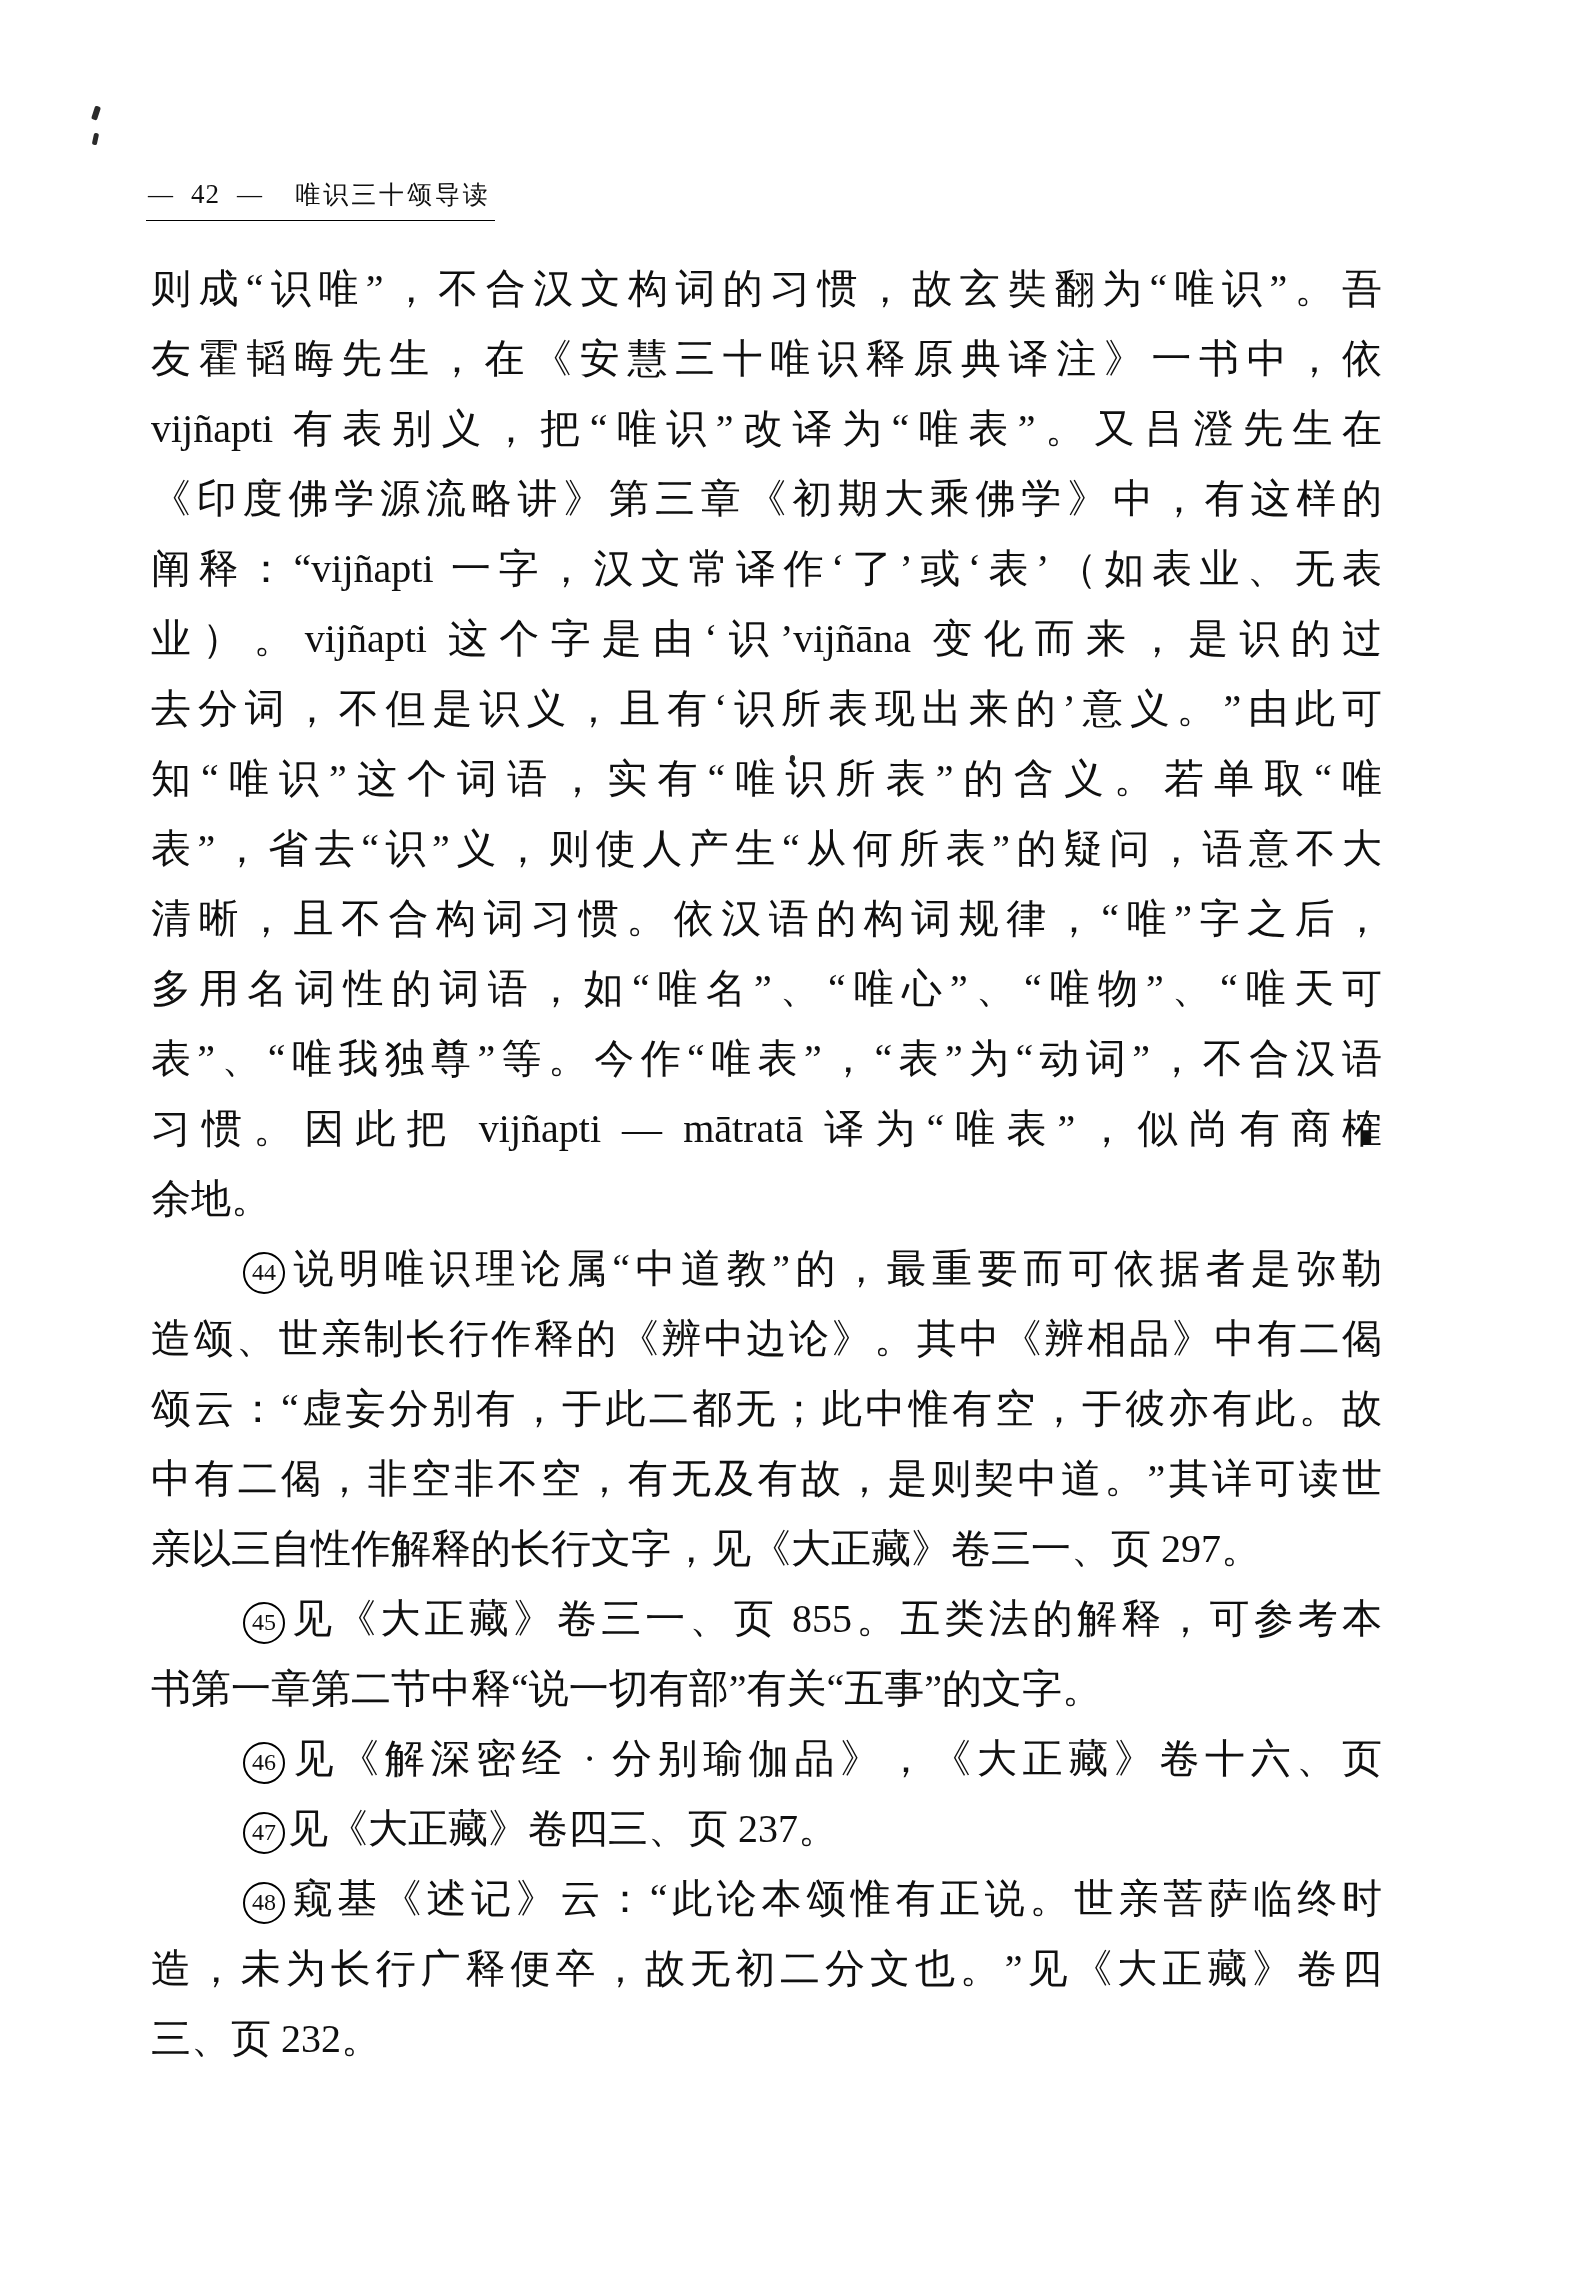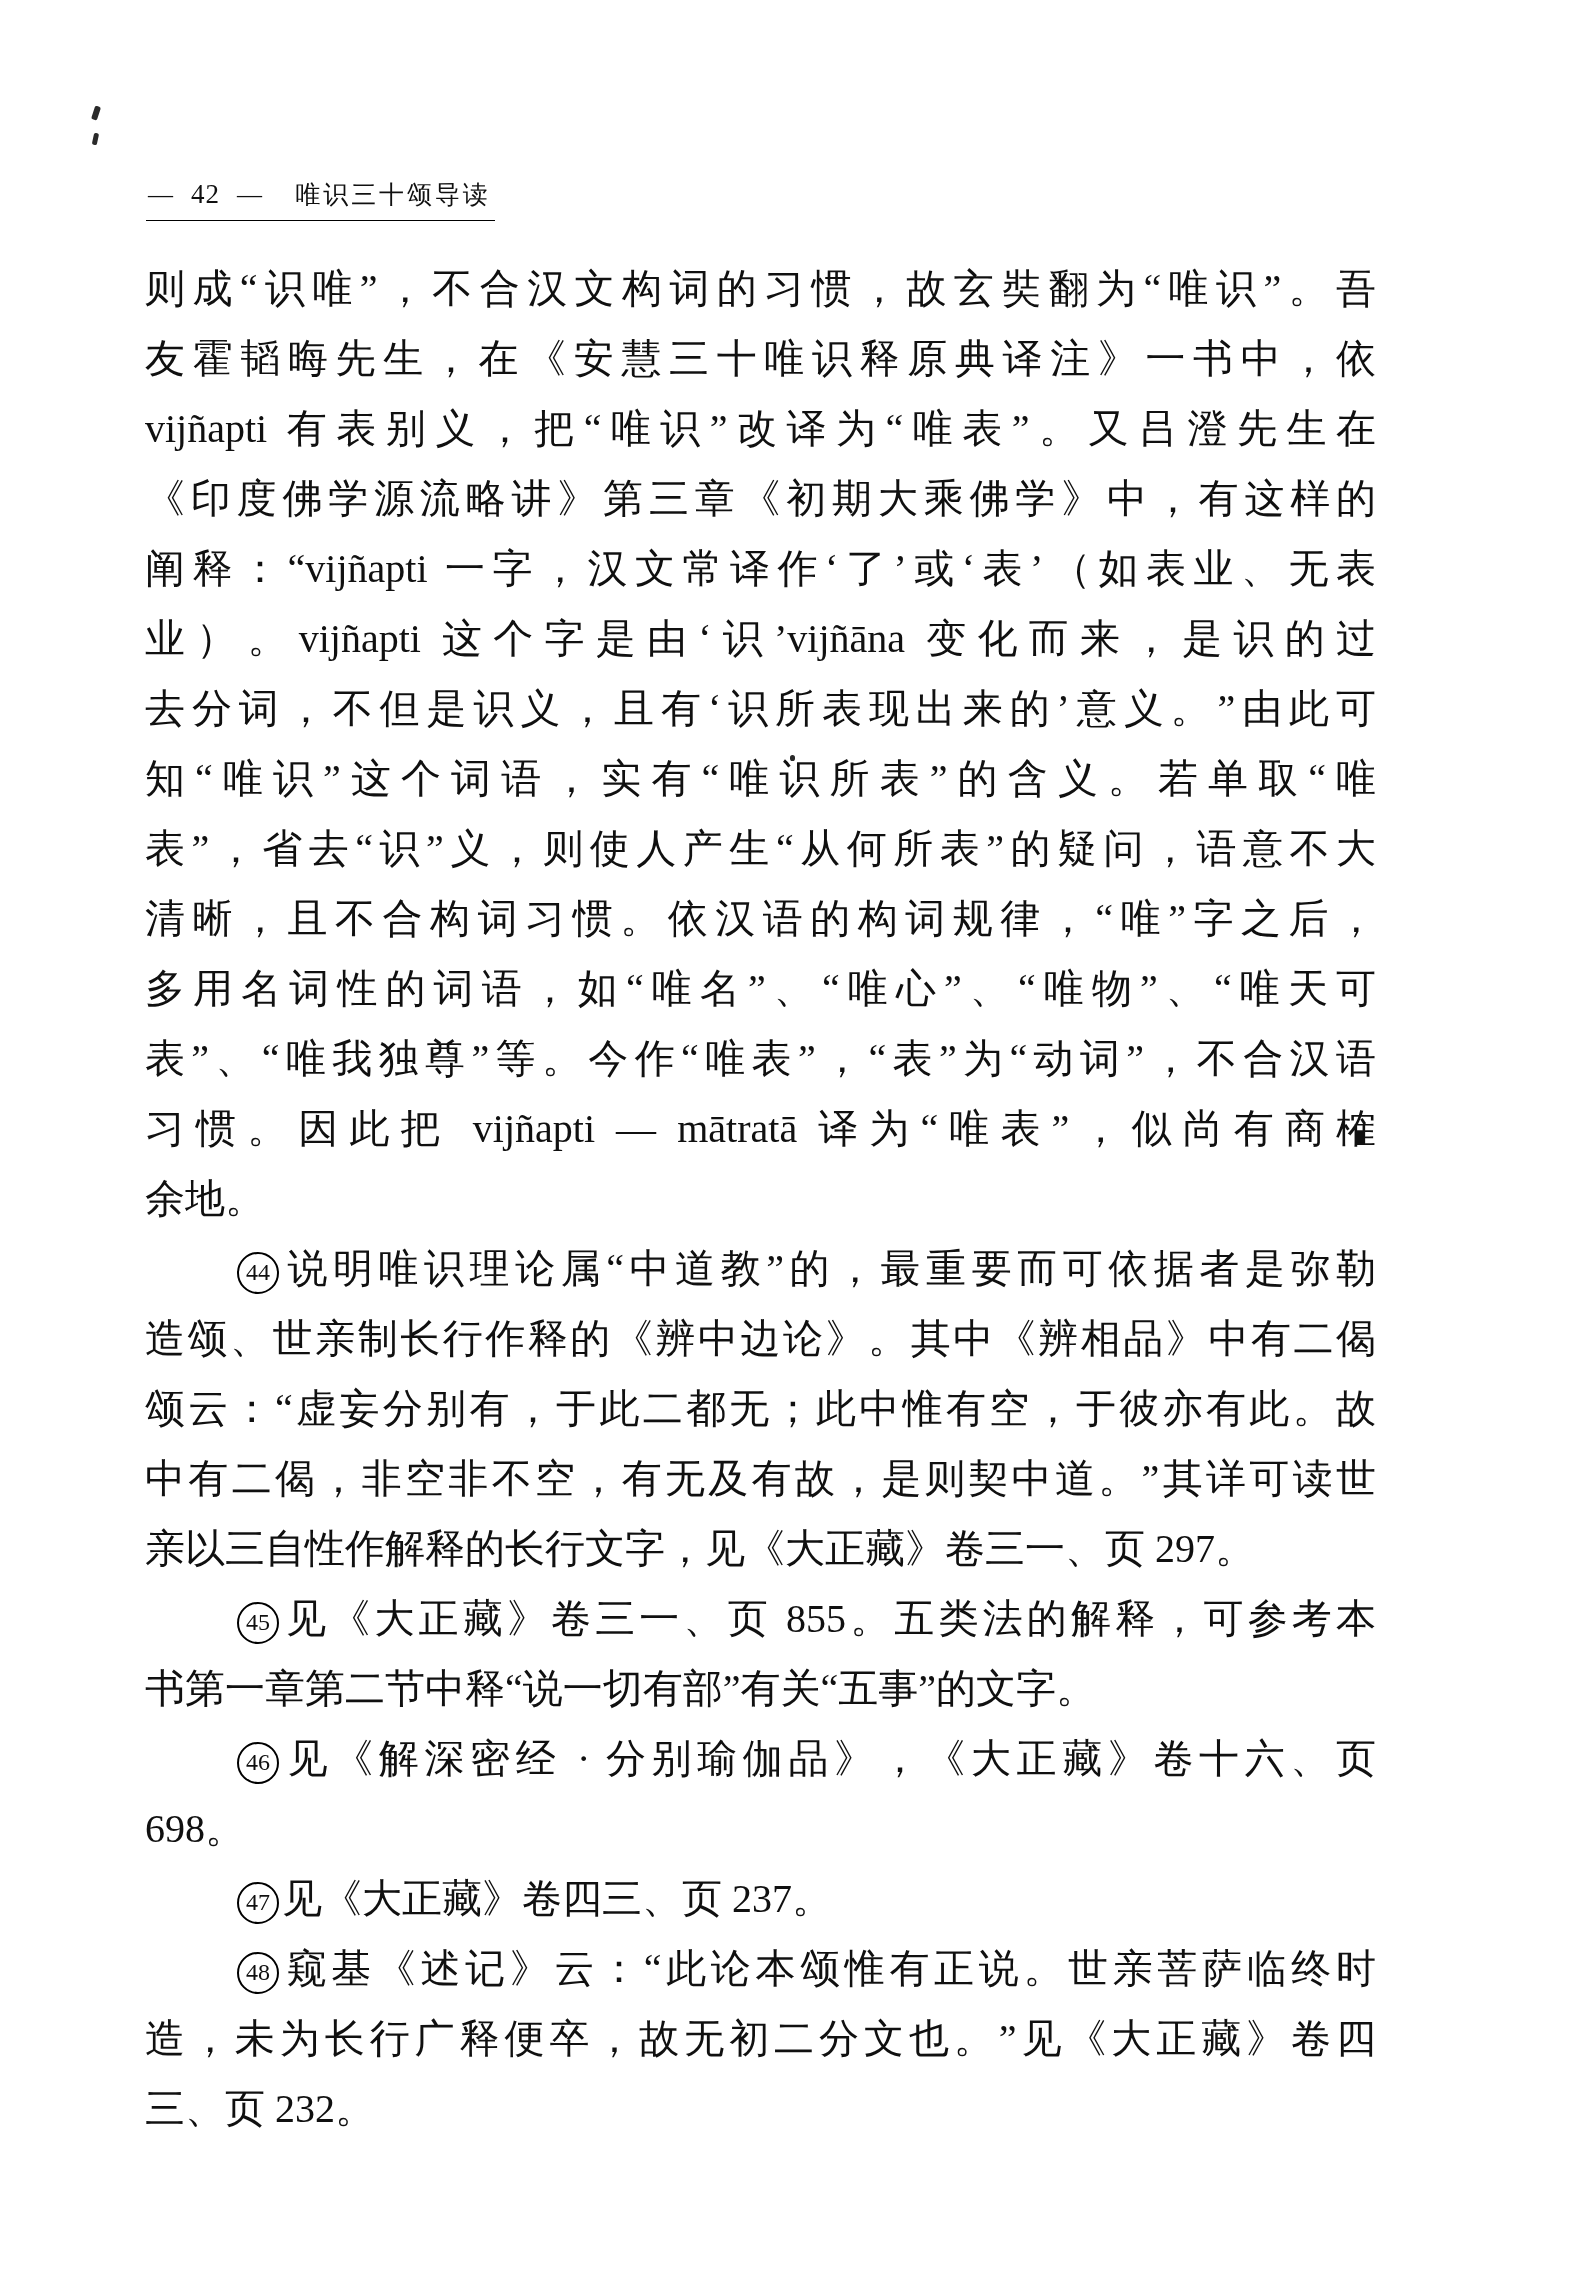--- a/index.html
+++ b/index.html
@@ -31,21 +31,21 @@
     margin: 0 17px;
     font-size: 27px;
   }
   .running-head .booktitle {
     margin-left: 32.5px;
     letter-spacing: 2.9px;
   }
   
   .body-text {
     position: absolute;
-    left: 145px;
+    left: 151px;
     top: 254px;
     width: 1231px;
     font-size: 40px;
   }
   .line {
     height: 70px;
     line-height: 70px;
     text-align: justify;
     text-align-last: justify;
     white-space: normal;
@@ -122,21 +122,20 @@
       <div class="line">习惯。因此把 vijñapti — mātratā 译为“唯表”，似尚有商榷</div>
       <div class="line flush">余地。</div>
       <div class="line indent"><span class="circnum">44</span>说明唯识理论属“中道教”的，最重要而可依据者是弥勒</div>
       <div class="line">造颂、世亲制长行作释的《辨中边论》。其中《辨相品》中有二偈</div>
       <div class="line">颂云：“虚妄分别有，于此二都无；此中惟有空，于彼亦有此。故</div>
       <div class="line">中有二偈，非空非不空，有无及有故，是则契中道。”其详可读世</div>
       <div class="line flush">亲以三自性作解释的长行文字，见《大正藏》卷三一、页 297。</div>
       <div class="line indent"><span class="circnum">45</span>见《大正藏》卷三一、页 855。五类法的解释，可参考本</div>
       <div class="line flush">书第一章第二节中释“说一切有部”有关“五事”的文字。</div>
       <div class="line indent"><span class="circnum">46</span>见《解深密经 · 分别瑜伽品》，《大正藏》卷十六、页</div>
-      <div class="line flush">698。</div>
       <div class="line indent flush"><span class="circnum">47</span>见《大正藏》卷四三、页 237。</div>
       <div class="line indent"><span class="circnum">48</span>窥基《述记》云：“此论本颂惟有正说。世亲菩萨临终时</div>
       <div class="line">造，未为长行广释便卒，故无初二分文也。”见《大正藏》卷四</div>
       <div class="line flush">三、页 232。</div>
     </main>
 
   <div class="artifact dot1"></div>
   <div class="artifact edge1"></div>
   <div class="artifact edge2"></div>
 

